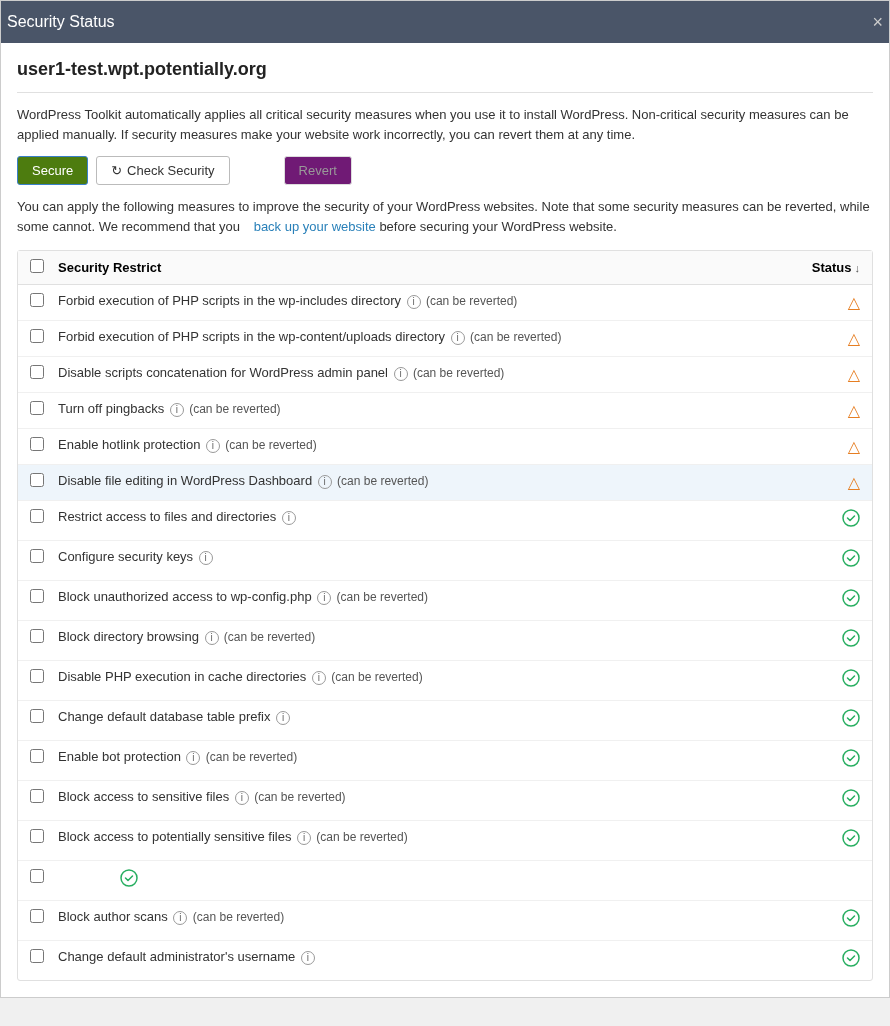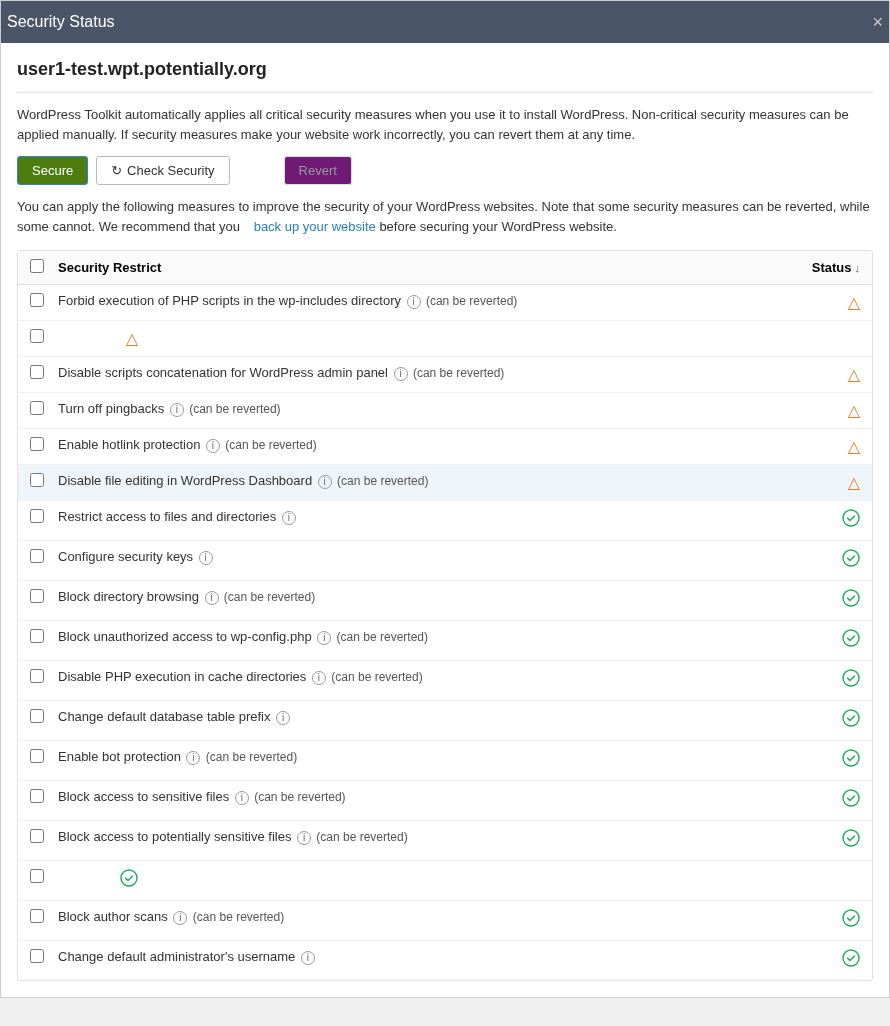--- a/index.html
+++ b/index.html
@@ -275,20 +275,21 @@
       </div>
 
       <div id="table-body">
           <div class="table-row">
             <div class="col-check"><input type="checkbox" style=""></div>
             <div class="col-label">Forbid execution of PHP scripts in the wp-includes directory <span class="info-icon">i</span><span class="can-be-reverted"> (can be reverted)</span></div>
             <div class="col-status"><span class="status-warning" style="color: rgb(230, 126, 34); font-size: 16px;">△</span></div>
           </div>
           <div class="table-row">
             <div class="col-check"><input type="checkbox" style=""></div>
+            <div class="col-label">Forbid execution of PHP scripts in the wp-content/uploads directory <span class="info-icon">i</span><span class="can-be-reverted"> (can be reverted)</span></div>
             <div class="col-status"><span class="status-warning" style="color: rgb(230, 126, 34); font-size: 16px;">△</span></div>
           </div>
           <div class="table-row">
             <div class="col-check"><input type="checkbox" style=""></div>
             <div class="col-label">Disable scripts concatenation for WordPress admin panel <span class="info-icon">i</span><span class="can-be-reverted"> (can be reverted)</span></div>
             <div class="col-status"><span class="status-warning" style="color: rgb(230, 126, 34); font-size: 16px;">△</span></div>
           </div>
           <div class="table-row">
             <div class="col-check"><input type="checkbox" style=""></div>
             <div class="col-label">Turn off pingbacks <span class="info-icon">i</span><span class="can-be-reverted"> (can be reverted)</span></div>
@@ -315,29 +316,29 @@
           <div class="table-row">
             <div class="col-check"><input type="checkbox" style=""></div>
             <div class="col-label">Configure security keys <span class="info-icon">i</span></div>
             <div class="col-status"><span class="status-ok"><svg width="18" height="18" viewBox="0 0 18 18" fill="none" xmlns="http://www.w3.org/2000/svg">
       <circle cx="9" cy="9" r="8" stroke="#27ae60" stroke-width="1.5"></circle>
       <polyline points="5.5,9 8,11.5 12.5,7" stroke="#27ae60" stroke-width="1.5" stroke-linecap="round" stroke-linejoin="round"></polyline>
     </svg></span></div>
           </div>
           <div class="table-row">
             <div class="col-check"><input type="checkbox" style=""></div>
+            <div class="col-label">Block unauthorized access to wp-config.php <span class="info-icon">i</span><span class="can-be-reverted"> (can be reverted)</span></div>
+            <div class="col-status"><span class="status-ok"><svg width="18" height="18" viewBox="0 0 18 18" fill="none" xmlns="http://www.w3.org/2000/svg">
+      <circle cx="9" cy="9" r="8" stroke="#27ae60" stroke-width="1.5"></circle>
+      <polyline points="5.5,9 8,11.5 12.5,7" stroke="#27ae60" stroke-width="1.5" stroke-linecap="round" stroke-linejoin="round"></polyline>
+    </svg></span></div>
+          </div>
+          <div class="table-row">
+            <div class="col-check"><input type="checkbox" style=""></div>
             <div class="col-label">Block directory browsing <span class="info-icon">i</span><span class="can-be-reverted"> (can be reverted)</span></div>
-            <div class="col-status"><span class="status-ok"><svg width="18" height="18" viewBox="0 0 18 18" fill="none" xmlns="http://www.w3.org/2000/svg">
-      <circle cx="9" cy="9" r="8" stroke="#27ae60" stroke-width="1.5"></circle>
-      <polyline points="5.5,9 8,11.5 12.5,7" stroke="#27ae60" stroke-width="1.5" stroke-linecap="round" stroke-linejoin="round"></polyline>
-    </svg></span></div>
-          </div>
-          <div class="table-row">
-            <div class="col-check"><input type="checkbox" style=""></div>
-            <div class="col-label">Block unauthorized access to wp-config.php <span class="info-icon">i</span><span class="can-be-reverted"> (can be reverted)</span></div>
             <div class="col-status"><span class="status-ok"><svg width="18" height="18" viewBox="0 0 18 18" fill="none" xmlns="http://www.w3.org/2000/svg">
       <circle cx="9" cy="9" r="8" stroke="#27ae60" stroke-width="1.5"></circle>
       <polyline points="5.5,9 8,11.5 12.5,7" stroke="#27ae60" stroke-width="1.5" stroke-linecap="round" stroke-linejoin="round"></polyline>
     </svg></span></div>
           </div>
           <div class="table-row">
             <div class="col-check"><input type="checkbox" style=""></div>
             <div class="col-label">Disable PHP execution in cache directories <span class="info-icon">i</span><span class="can-be-reverted"> (can be reverted)</span></div>
             <div class="col-status"><span class="status-ok"><svg width="18" height="18" viewBox="0 0 18 18" fill="none" xmlns="http://www.w3.org/2000/svg">
       <circle cx="9" cy="9" r="8" stroke="#27ae60" stroke-width="1.5"></circle>

